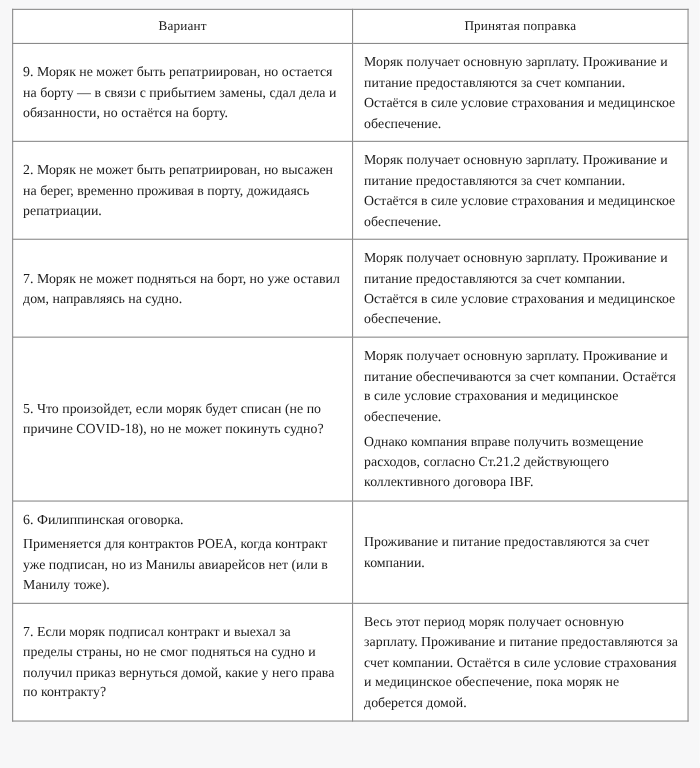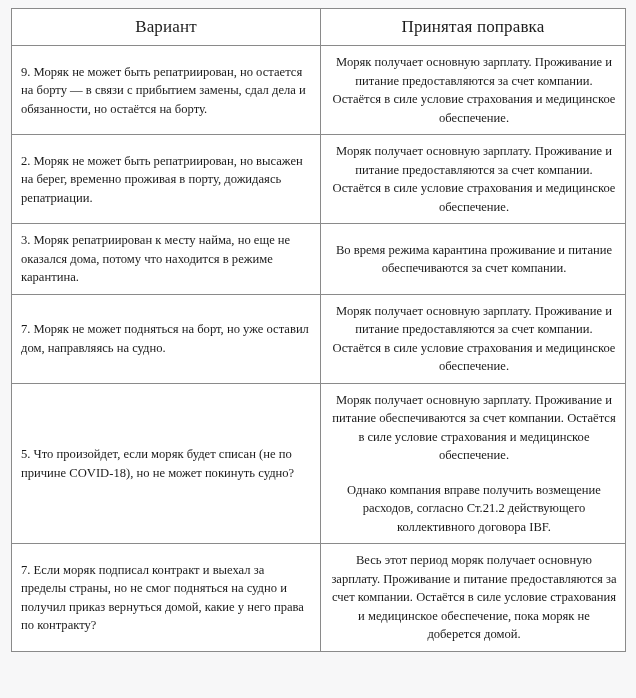--- a/index.html
+++ b/index.html
@@ -40,50 +40,49 @@
   table.amend-table th,
   table.amend-table td {
     border: 1px solid #8a8a8a;
     vertical-align: middle;
     background: #ffffff;
   }
 
   thead th {
     font-weight: normal;
     text-align: center;
-    font-size: 17px;
+    font-size: 12px;
     line-height: 1.25;
     padding: 7px 6px 8px 6px;
     letter-spacing: 0.15px;
   }
 
   tbody td {
     font-size: 12.6px;
     line-height: 1.47;
     padding: 7px 9px 7px 9px;
     text-align: left;
   }
 
   tbody td.col-variant {
     padding-left: 9px;
     padding-right: 8px;
   }
 
   tbody td.col-amend {
     padding-left: 10px;
     padding-right: 8px;
-    text-align: center;
   }
 
   tbody td p {
     margin: 0;
   }
 
   tbody td p + p {
-    margin-top: 16px;
+    margin-top: 4px;
     font-family: Liberation Serif, serif;
   }
 </style>
 </head>
 <body>
 
 <div class="page">
 
   <table class="amend-table">
     <colgroup>
@@ -108,45 +107,46 @@
         <tr>
           <td class="col-variant">
             <p>2. Моряк не может быть репатриирован, но высажен на берег, временно проживая в порту, дожидаясь репатриации.</p>
           </td>
           <td class="col-amend">
             <p>Моряк получает основную зарплату. Проживание и питание предоставляются за счет компании. Остаётся в силе условие страхования и медицинское обеспечение.</p>
           </td>
         </tr>
         <tr>
           <td class="col-variant">
-            <p>3. Моряк репатриирован к месту найма, но еще не оказался дома, потому что находится в режиме карантина.</p>
-          </td>
-          <td class="col-amend">
-            <p>Во время режима карантина проживание и питание обеспечиваются за счет компании.</p>
-          </td>
-        </tr>
-        <tr>
-          <td class="col-variant">
             <p>7. Моряк не может подняться на борт, но уже оставил дом, направляясь на судно.</p>
           </td>
           <td class="col-amend">
             <p>Моряк получает основную зарплату. Проживание и питание предоставляются за счет компании. Остаётся в силе условие страхования и медицинское обеспечение.</p>
           </td>
         </tr>
         <tr>
           <td class="col-variant">
             <p>5. Что произойдет, если моряк будет списан (не по причине COVID-18), но не может покинуть судно?</p>
           </td>
           <td class="col-amend">
             <p>Моряк получает основную зарплату. Проживание и питание обеспечиваются за счет компании. Остаётся в силе условие страхования и медицинское обеспечение.</p>
             <p>Однако компания вправе получить возмещение расходов, согласно Ст.21.2 действующего коллективного договора IBF.</p>
           </td>
         </tr>
         <tr>
           <td class="col-variant">
+            <p>6. Филиппинская оговорка.</p>
+            <p>Применяется для контрактов POEA, когда контракт уже подписан, но из Манилы авиарейсов нет (или в Манилу тоже).</p>
+          </td>
+          <td class="col-amend">
+            <p>Проживание и питание предоставляются за счет компании.</p>
+          </td>
+        </tr>
+        <tr>
+          <td class="col-variant">
             <p>7. Если моряк подписал контракт и выехал за пределы страны, но не смог подняться на судно и получил приказ вернуться домой, какие у него права по контракту?</p>
           </td>
           <td class="col-amend">
             <p>Весь этот период моряк получает основную зарплату. Проживание и питание предоставляются за счет компании. Остаётся в силе условие страхования и медицинское обеспечение, пока моряк не доберется домой.</p>
           </td>
         </tr>
       </tbody>
   </table>
 
 </div>

